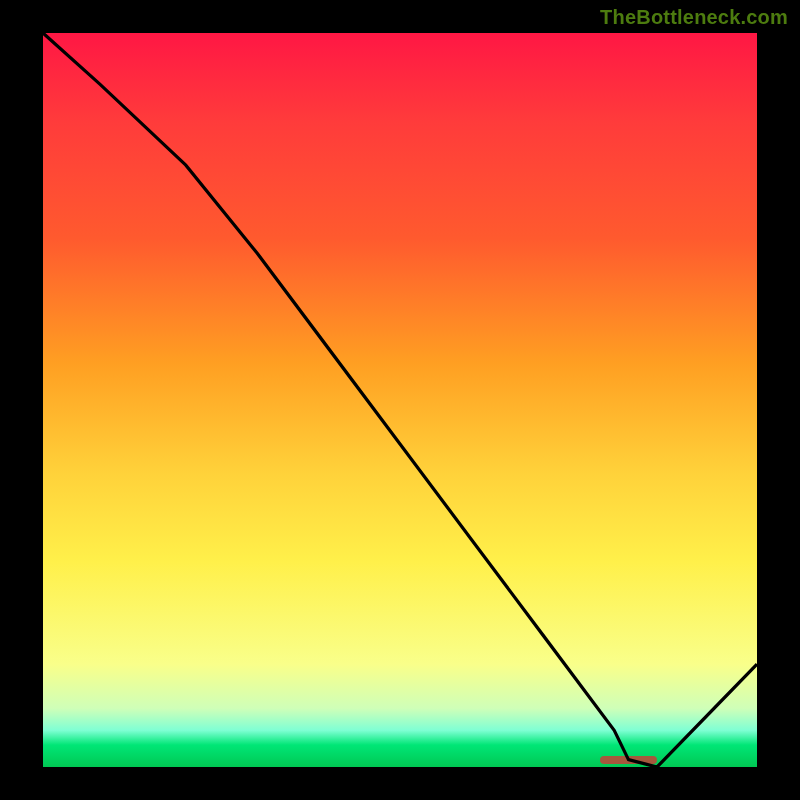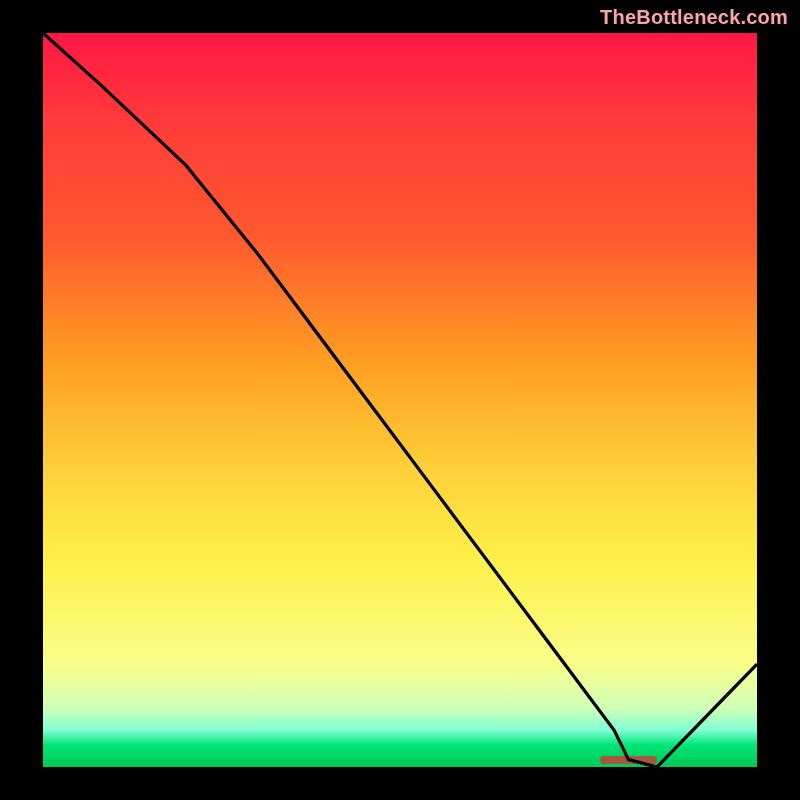--- a/index.html
+++ b/index.html
@@ -14,21 +14,21 @@
   .container {
     position: relative;
     width: 800px;
     height: 800px;
     background: #000;
   }
   .watermark {
     position: absolute;
     top: 6px;
     right: 12px;
-    color: #fca5a5;
+    color: #4d7c0f;
     font-size: 20px;
     font-weight: bold;
     letter-spacing: 0.2px;
   }
   .plot {
     position: absolute;
     left: 40px;
     top: 30px;
     width: 720px;
     height: 740px;

